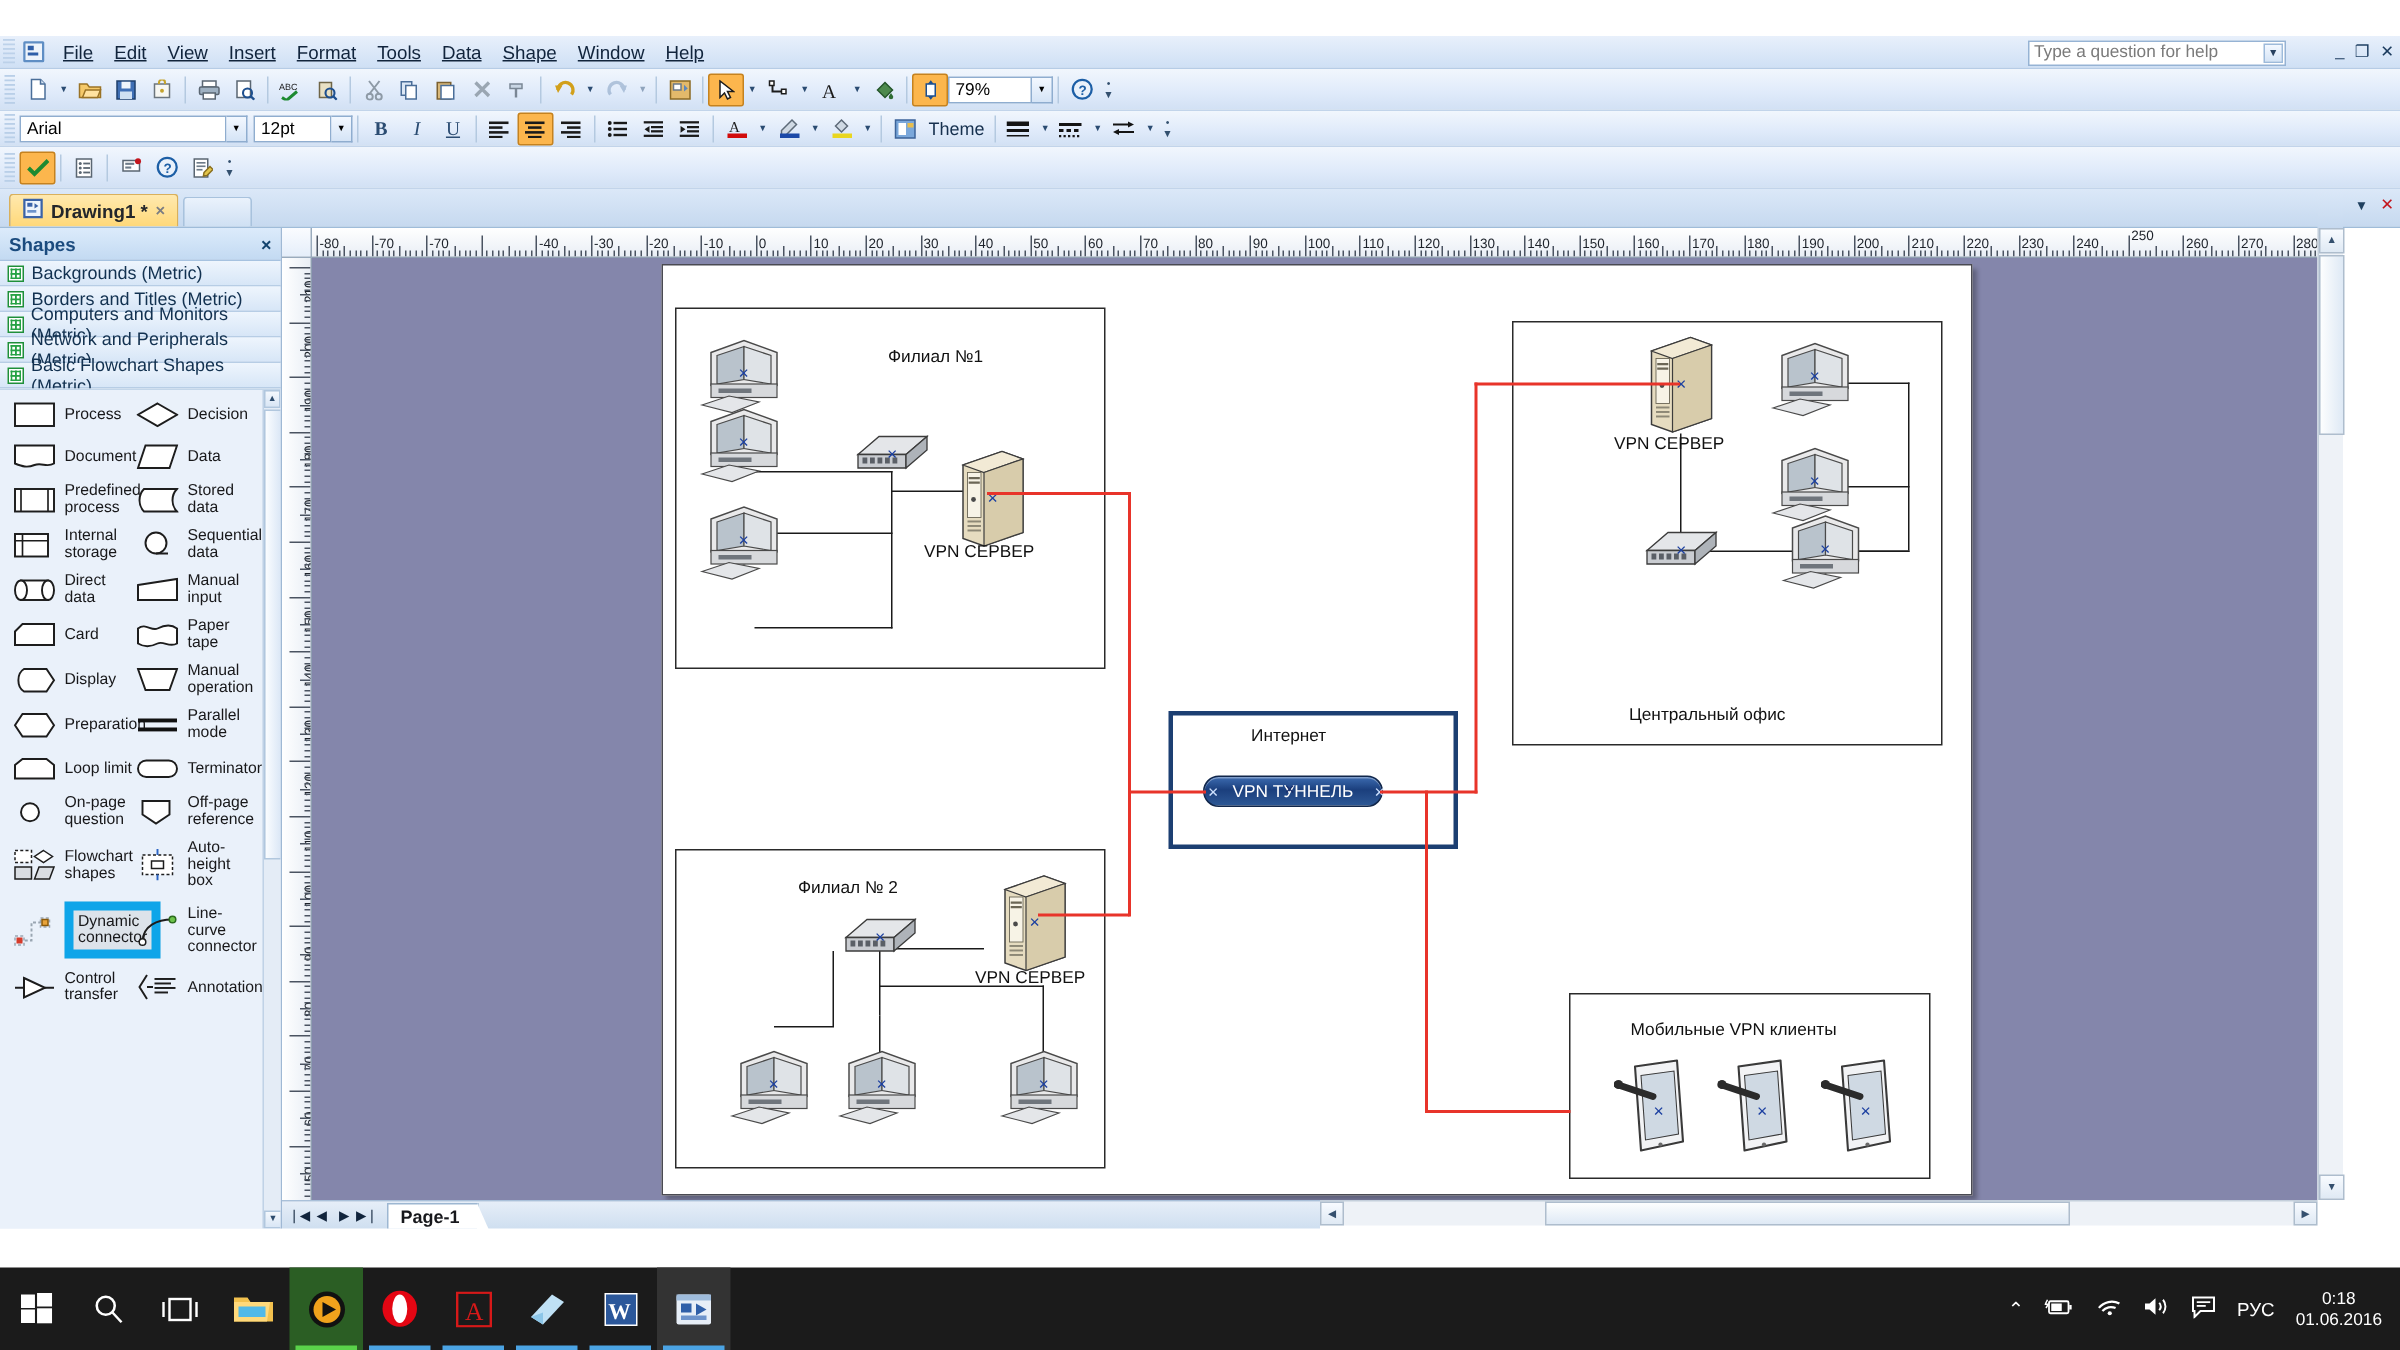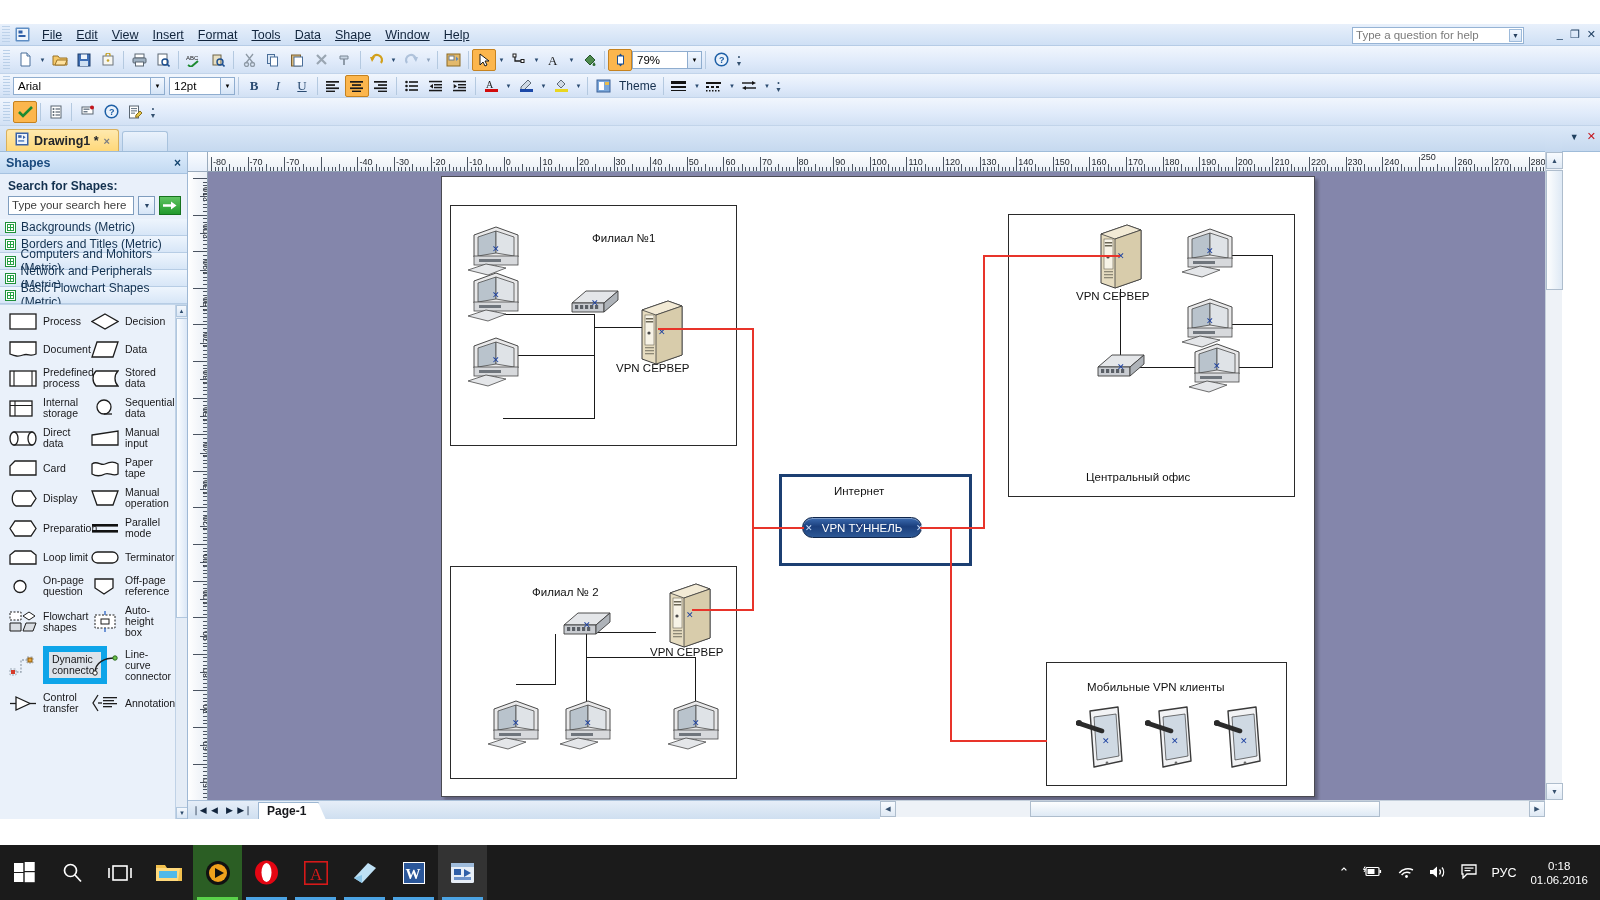--- a/index.html
+++ b/index.html
@@ -710,32 +710,20 @@
     <div class="tabstrip-right">
       <span>▼</span>
       <span style="font-size:11px;color:#c4151c">✕</span>
     </div>
   </div>
 
   <div class="shapes-panel">
     <div class="shapes-hdr">
       <span>Shapes</span>
       <span class="x">×</span>
-    </div>
-    <div class="search-wrap">
-      <div class="search-lbl">Search for Shapes:</div>
-      <div class="search-row">
-        <div class="search-input">Type your search here</div>
-        <div class="search-arrow">▼</div>
-        <div class="search-go">
-          <svg width="14" height="11" viewBox="0 0 14 11">
-              <path d="M0 4.2h8V1.5L13.5 5.5 8 9.5V6.8H0z" fill="#ffffff"></path>
-            </svg>
-        </div>
-      </div>
     </div>
 
     <div class="stencil">
       <i class="sicon"></i>
       <span>Backgrounds (Metric)</span>
     </div>
     <div class="stencil">
       <i class="sicon"></i>
       <span>Borders and Titles (Metric)</span>
     </div>

